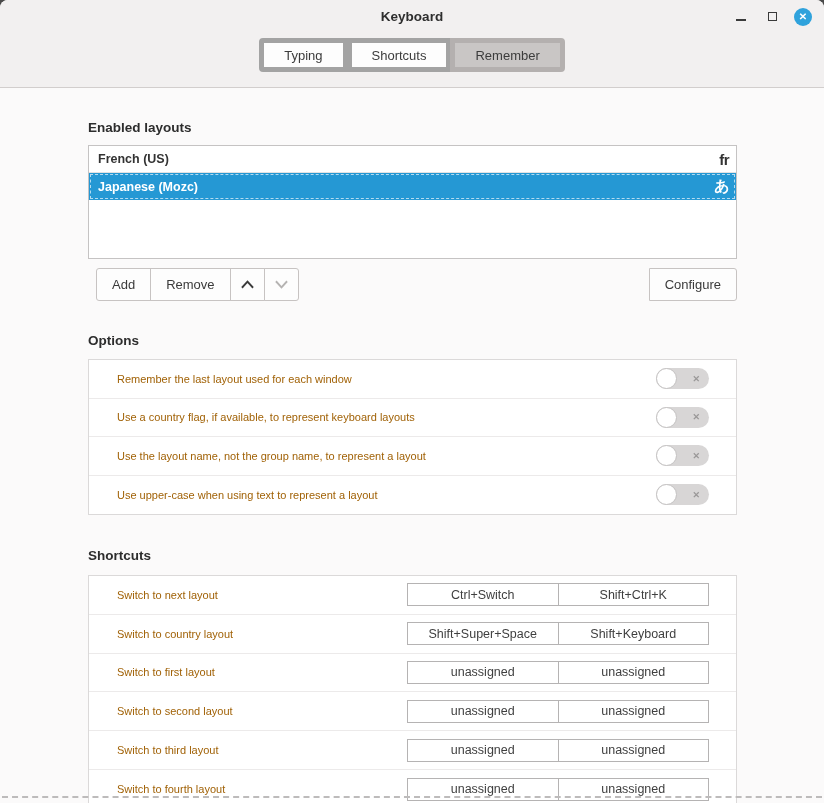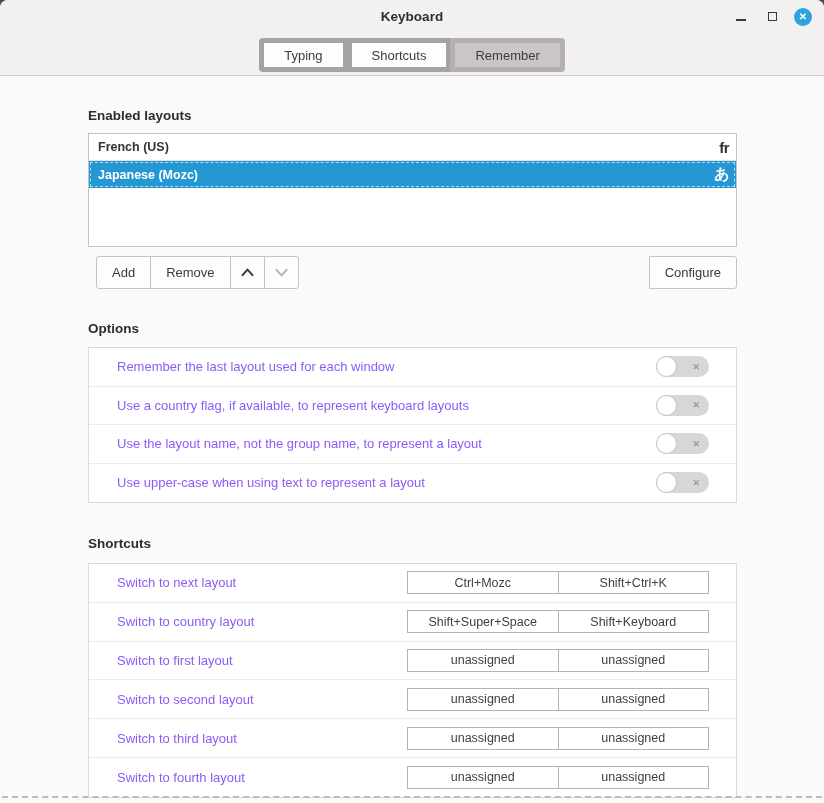--- a/index.html
+++ b/index.html
@@ -11,21 +11,21 @@
     overflow:hidden;
   }
   .window {
     position:absolute; inset:0;
     background:#fbfafa;
     border-radius:8px 8px 0 0;
     overflow:hidden;
   }
   
   .header {
-    height:76px; background:#f2f0f0;
+    height:88px; background:#f2f0f0;
     border-bottom:1px solid #d2cecd;
     position:relative;
   }
   .titlebar { height:33px; position:relative; }
   .window-title {
     position:absolute; left:0; right:0; top:9px;
     text-align:center; font-size:13.5px; font-weight:bold; color:#2e2e2e;
   }
   .win-controls {
     position:absolute; right:12px; top:0; height:33px;
@@ -88,21 +88,21 @@
   
   .h-options { margin-top:32px; }
   .box {
     margin-top:11px; background:#fff; border:1px solid #dbd9d9;
   }
   .option-row {
     height:38.5px; display:flex; align-items:center; justify-content:space-between;
     padding:0 27px 0 28px; border-bottom:1px solid #eceaea;
   }
   .option-row:last-child, .shortcut-row:last-child { border-bottom:none; }
-  .option-label, .shortcut-label { font-size:13px; color:#8b5cf6; }
+  .option-label, .shortcut-label { font-size:11px; color:#a16207; }
   
   .toggle {
     width:53px; height:21px; border-radius:11px; background:#d8d6d6;
     position:relative; cursor:default; flex:none;
   }
   .toggle .knob {
     position:absolute; left:0; top:0; width:21px; height:21px;
     border-radius:50%; background:#fff; border:1px solid #c4c2c2;
   }
   .toggle .off-x {
@@ -222,21 +222,21 @@
             <span class="off-x">✕</span>
           </div>
         </div>
       </div>
 
     <div class="section-heading h-shortcuts">Shortcuts</div>
     <div class="box shortcuts-box" id="shortcuts-box">
         <div class="shortcut-row">
           <span class="shortcut-label">Switch to next layout</span>
           <div class="binding-group">
-            <div class="binding-cell">Ctrl+Mozc</div>
+            <div class="binding-cell">Ctrl+Switch</div>
             <div class="binding-cell">Shift+Ctrl+K</div>
           </div>
         </div>
         <div class="shortcut-row">
           <span class="shortcut-label">Switch to country layout</span>
           <div class="binding-group">
             <div class="binding-cell">Shift+Super+Space</div>
             <div class="binding-cell">Shift+Keyboard</div>
           </div>
         </div>

